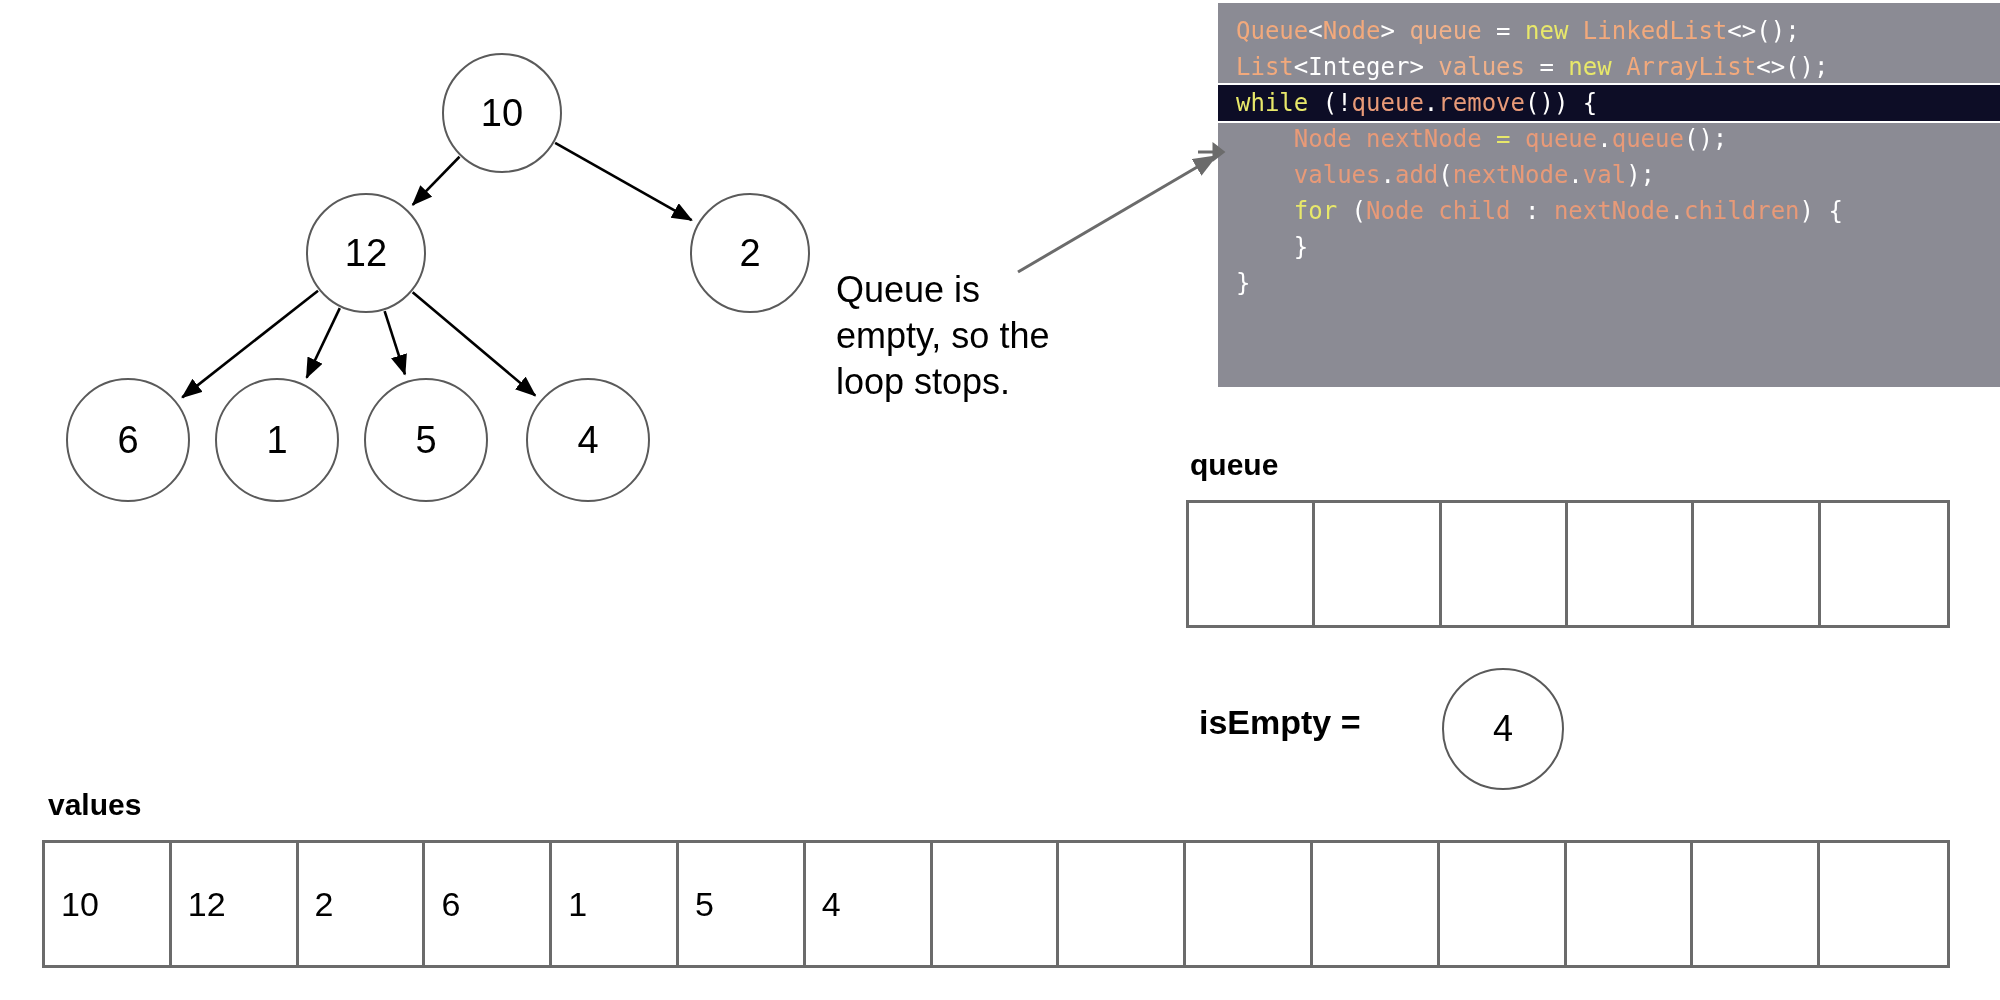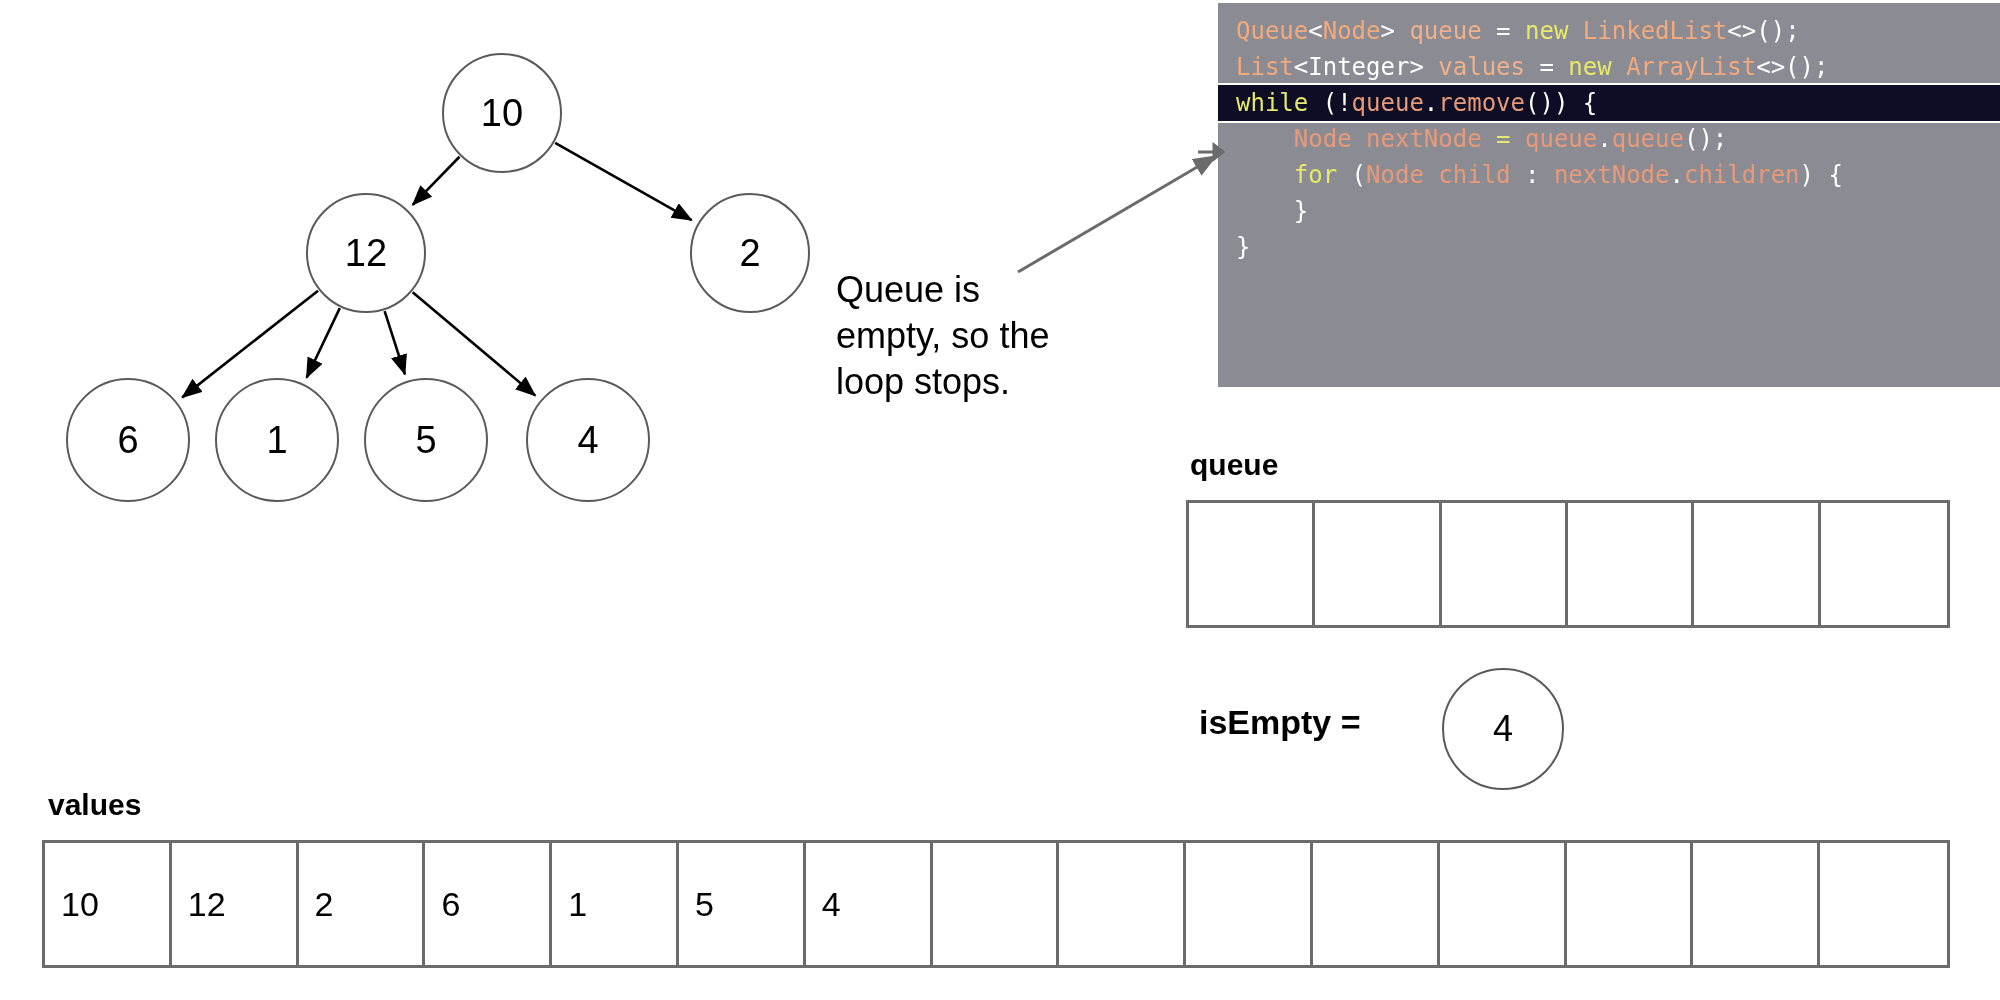--- a/index.html
+++ b/index.html
@@ -216,20 +216,21 @@
     </marker>
   </defs>
   <line x1="8" y1="132" x2="206" y2="16" stroke="#6b6b6b" stroke-width="3" marker-end="url(#leaderhead)"></line>
 </svg>
 
 <div id="code-block">
     <div class="code-line"><span class="tok-type">Queue</span><span class="tok-punc">&lt;</span><span class="tok-type">Node</span><span class="tok-punc">&gt;</span><span class="tok-id"> queue </span><span class="tok-punc">=</span><span class="tok-id"> </span><span class="tok-kw">new</span><span class="tok-id"> </span><span class="tok-type">LinkedList</span><span class="tok-punc">&lt;&gt;();</span></div>
     <div class="code-line"><span class="tok-type">List</span><span class="tok-punc">&lt;</span><span class="tok-punc">Integer</span><span class="tok-punc">&gt;</span><span class="tok-id"> values </span><span class="tok-punc">=</span><span class="tok-id"> </span><span class="tok-kw">new</span><span class="tok-id"> </span><span class="tok-type">ArrayList</span><span class="tok-punc">&lt;&gt;();</span></div>
     <div class="code-line highlight"><span class="tok-kw">while</span><span class="tok-punc"> (!</span><span class="tok-mute">queue</span><span class="tok-punc">.</span><span class="tok-mute">remove</span><span class="tok-punc">()) {</span></div>
     <div class="code-line"><span class="tok-id">    </span><span class="tok-mute">Node</span><span class="tok-mute"> nextNode </span><span class="tok-kw">=</span><span class="tok-id"> </span><span class="tok-mute">queue</span><span class="tok-punc">.</span><span class="tok-mute">queue</span><span class="tok-punc">();</span></div>
+    <div class="code-line"><span class="tok-id">    </span><span class="tok-mute">values</span><span class="tok-punc">.</span><span class="tok-mute">add</span><span class="tok-punc">(</span><span class="tok-mute">nextNode</span><span class="tok-punc">.</span><span class="tok-mute">val</span><span class="tok-punc">);</span></div>
     <div class="code-line"><span class="tok-id">    </span><span class="tok-kw">for</span><span class="tok-punc"> (</span><span class="tok-mute">Node</span><span class="tok-mute"> child </span><span class="tok-punc">:</span><span class="tok-id"> </span><span class="tok-mute">nextNode</span><span class="tok-punc">.</span><span class="tok-mute">children</span><span class="tok-punc">) {</span></div>
     <div class="code-line"><span class="tok-punc">    }</span></div>
     <div class="code-line"><span class="tok-punc">}</span></div>
   </div>
 
 <svg id="code-pointer" viewBox="0 0 30 40" xmlns="http://www.w3.org/2000/svg">
   <path d="M2,20 L26,20 M18,13 L27,20 L18,27 Z" stroke="#6b6b6b" stroke-width="3" fill="#6b6b6b"></path>
 </svg>
 
 <div class="var-label" id="queue-label">queue</div>

